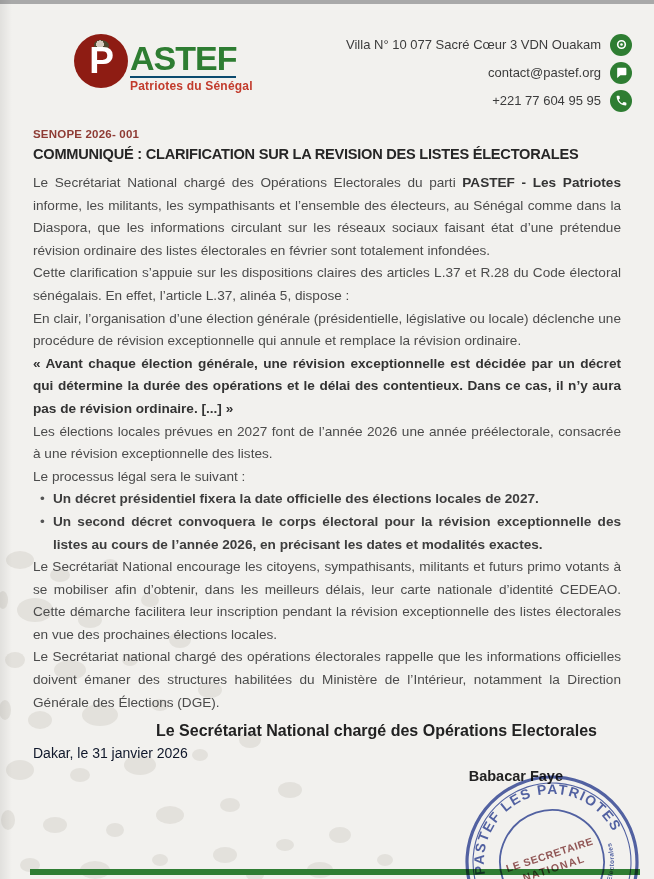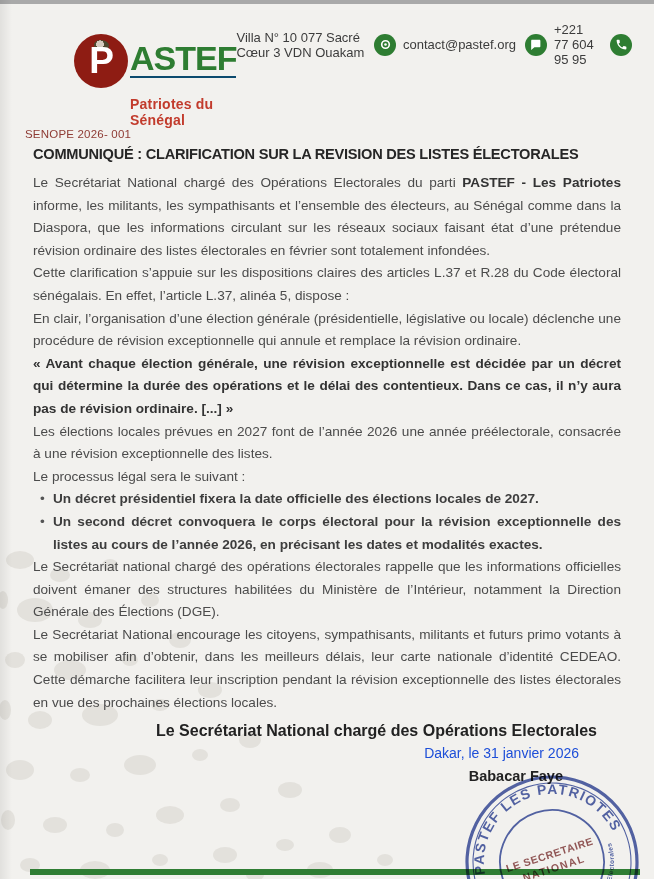--- a/index.html
+++ b/index.html
@@ -20,47 +20,47 @@
     justify-content:space-between;align-items:flex-start;z-index:2;}
   .logo{display:flex;align-items:flex-start;}
   .logo-circle{width:54px;height:54px;border-radius:50%;background:#8e1c13;position:relative;flex:0 0 auto;}
   .logo-p{position:absolute;left:0;top:0;width:54px;height:54px;display:flex;align-items:center;
     justify-content:center;color:#fff;font-size:37px;font-weight:800;padding-left:1px;box-sizing:border-box;}
   .logo-crest{position:absolute;left:20px;top:6px;width:15px;height:11px;border-radius:45% 55% 50% 50%;
     background:radial-gradient(circle at 40% 40%, #d8d4c8 0 35%, #4a4a30 36% 100%);opacity:.95;}
   .logo-text{margin-left:2px;margin-top:7px;}
   .logo-wordmark{font-size:34px;font-weight:800;color:#2e7d32;letter-spacing:-1px;line-height:1;
     border-bottom:2px solid #0c4a6e;padding-bottom:1px;display:inline-block;}
-  .logo-tagline{font-size:14px;font-weight:700;color:#c23b2c;margin-top:18px;letter-spacing:.2px;}
-
-  .contact{display:flex;flex-direction:row;gap:7px;}
+  .logo-tagline{font-size:12px;font-weight:700;color:#c23b2c;margin-top:1px;letter-spacing:.2px;}
+
+  .contact{display:flex;flex-direction:column;gap:7px;}
   .contact-row{display:flex;align-items:center;justify-content:flex-end;gap:9px;height:21px;}
   .contact-text{font-size:13px;color:#3c3c3c;}
   .contact-icon{width:22px;height:22px;border-radius:50%;background:#2e7d32;display:flex;
     align-items:center;justify-content:center;flex:0 0 auto;}
   .contact-icon svg{width:13px;height:13px;display:block;}
 
   
-  .ref{position:absolute;top:128px;left:25px;font-size:11.5px;font-weight:400;color:#8e3b34;
+  .ref{position:absolute;top:128px;left:33px;font-size:11.5px;font-weight:700;color:#8e3b34;
     letter-spacing:.2px;z-index:2;}
   .title{position:absolute;top:146px;left:33px;width:590px;font-size:14.6px;font-weight:800;
     color:#262626;letter-spacing:-0.25px;white-space:nowrap;z-index:2;}
 
   .doc{position:absolute;top:172px;left:33px;width:588px;z-index:2;font-size:13.6px;
     line-height:22.6px;color:#4b4b4b;text-align:justify;}
   .para{margin:0;}
   .para .b{font-weight:700;color:#333;}
   .para.quote{font-weight:700;color:#333;}
   .para.bullet{display:flex;font-weight:600;color:#3d3d3d;text-align:justify;}
   .para.bullet .marker{flex:0 0 auto;width:13px;padding-left:7px;color:#555;font-weight:400;}
   .para.bullet .btext{flex:1;}
 
   .signature{margin-top:5px;}
   .sig-entity{text-align:right;padding-right:24px;font-weight:700;font-size:16px;color:#222;line-height:23px;}
-  .sig-date{text-align:right;padding-right:42px;font-size:14px;color:#1d4ed8;line-height:23px;}
+  .sig-date{text-align:left;padding-right:42px;font-size:14px;color:#0f172a;line-height:23px;}
   .sig-name{text-align:right;padding-right:58px;font-weight:700;font-size:14.5px;color:#222;line-height:23px;}
 
   .green-bar{position:absolute;left:30px;top:869px;width:610px;height:6px;background:#2f7d33;z-index:2;}
 
   .stamp{position:absolute;left:462px;top:772px;width:180px;height:180px;z-index:5;
     transform:rotate(-18deg);opacity:.88;mix-blend-mode:multiply;}
   .stamp svg{width:180px;height:180px;display:block;}
 </style>
 </head>
 <body>
@@ -160,22 +160,22 @@
       <div class="para normal"><span><span>Les élections locales prévues en 2027 font de l’année 2026 une année préélectorale, consacrée à une révision exceptionnelle des listes.</span></span></div>
       <div class="para normal"><span><span>Le processus légal sera le suivant :</span></span></div>
       <div class="para bullet">
         <span class="marker">•</span>
         <span class="btext"><span>Un décret présidentiel fixera la date officielle des élections locales de 2027.</span></span>
       </div>
       <div class="para bullet">
         <span class="marker">•</span>
         <span class="btext"><span>Un second décret convoquera le corps électoral pour la révision exceptionnelle des listes au cours de l’année 2026, en précisant les dates et modalités exactes.</span></span>
       </div>
+      <div class="para normal"><span><span>Le Secrétariat National encourage les citoyens, sympathisants, militants et futurs primo votants à se mobiliser afin d’obtenir, dans les meilleurs délais, leur carte nationale d’identité CEDEAO. Cette démarche facilitera leur inscription pendant la révision exceptionnelle des listes électorales en vue des prochaines élections locales.</span></span></div>
       <div class="para normal"><span><span>Le Secrétariat national chargé des opérations électorales rappelle que les informations officielles doivent émaner des structures habilitées du Ministère de l’Intérieur, notamment la Direction Générale des Élections (DGE).</span></span></div>
-      <div class="para normal"><span><span>Le Secrétariat National encourage les citoyens, sympathisants, militants et futurs primo votants à se mobiliser afin d’obtenir, dans les meilleurs délais, leur carte nationale d’identité CEDEAO. Cette démarche facilitera leur inscription pendant la révision exceptionnelle des listes électorales en vue des prochaines élections locales.</span></span></div>
     </div>
 
   <div class="signature">
     <div class="sig-entity">Le Secrétariat National chargé des Opérations Electorales</div>
     <div class="sig-date">Dakar, le 31 janvier 2026</div>
     <div class="sig-name">Babacar Faye</div>
   </div>
 </div>
 
 <div class="green-bar"></div>

